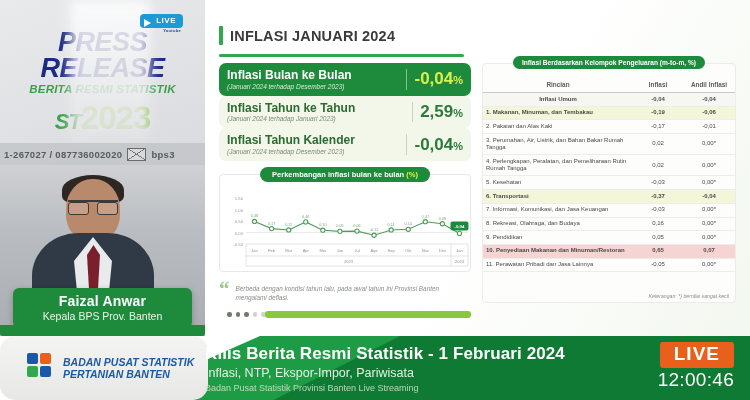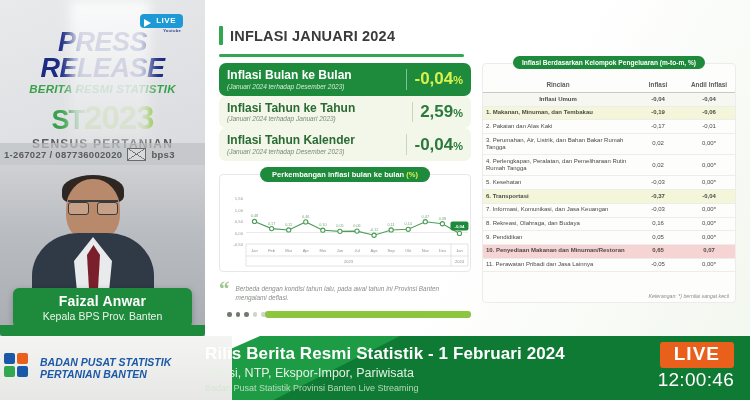--- a/index.html
+++ b/index.html
@@ -47,21 +47,21 @@
   #live-chip::before{
     content:""; position:absolute; left:4px; top:5px;
     border-left: 7px solid #fff; border-top: 4.5px solid transparent;
     border-bottom: 4.5px solid transparent;
   }
   #live-chip-sub{
     position:absolute; right:24px; top:28px; font-size:4px; color:#2a3f8f;
     font-weight:700; letter-spacing:.3px;
   }
   #st-line { text-align:center; margin-top: 6px; line-height: 1; }
-  #st-st { font-size: 27px; font-weight: 800; color: #3aa14b; letter-spacing: -1px;}
+  #st-st { font-size: 22px; font-weight: 800; font-style: italic; color: #3aa14b; letter-spacing: -1px;}
   #st-2023 { font-size: 33px; font-weight: 800; color: #8cc63f; letter-spacing: -1px;}
   #st-sub {
     text-align:center; font-size: 12px; font-weight: 700; color: #5c5c5c;
     letter-spacing: 1.2px; margin-top: 3px;
   }
   #contact-bar {
     position:absolute; left: 0; top: 143px; width: 205px; height: 22px;
     background: rgba(190,192,195,.72);
     display:flex; align-items:center; gap:5px; padding-left: 4px;
     font-size: 9.5px; color:#5a5a5a; letter-spacing:.3px; font-weight:600;
@@ -223,23 +223,23 @@
   #tbl-note{
     position:absolute; right:6px; bottom:3px; font-size:5.2px; color:#8d8d8d; font-style:italic;
   }
 
   
   #bottom{
     position:absolute; left:0; top:336px; width:750px; height:64px;
     background:#ffffff; overflow:hidden;
   }
   #bottom-left{
-    position:absolute; left:0; top:0; width:232px; height:64px;
+    position:absolute; left:0; top:0; width:208px; height:64px;
     background: linear-gradient(180deg,#f4f4f2,#e7e8e6);
-    display:flex; align-items:center; gap:6px; padding-left:4px;
+    display:flex; align-items:center; gap:6px; padding-left:27px;border-radius:15px;
   }
   #bps-logo{ position:relative; width:30px; height:30px; }
   .bps-sq{ position:absolute; width:11px; height:11px; border-radius:2px; }
   #bps-txt{ font-size:10.5px; font-weight:800; font-style:italic; color:#1b59a8; line-height:1.15; }
   #bottom-green{
     position:absolute; left:170px; top:0; width:580px; height:64px;
     background:#0f7a33;
   }
   #bottom-green::before{
     content:""; position:absolute; left:0; top:0; width:230px; height:64px;
@@ -280,21 +280,20 @@
     <div class="pr-word" id="pr-press">PRESS</div>
     <div class="pr-word" id="pr-release">RELEASE</div>
     <div id="pr-sub">BERITA RESMI STATISTIK</div>
 
     <div id="live-chip">LIVE</div>
     <div id="live-chip-sub">Youtube</div>
 
     <div id="st-line">
       <span id="st-st">ST</span><span id="st-2023">2023</span>
     </div>
-    <div id="st-sub">SENSUS PERTANIAN</div>
 
     <div id="contact-bar">
       <span>1-267027 / 087736002020</span>
       <span id="env-icon"></span>
       <span>bps3</span>
     </div>
 
     <div id="speaker-photo">
       <div id="photo-person">
         <div id="ph-hair"></div>

